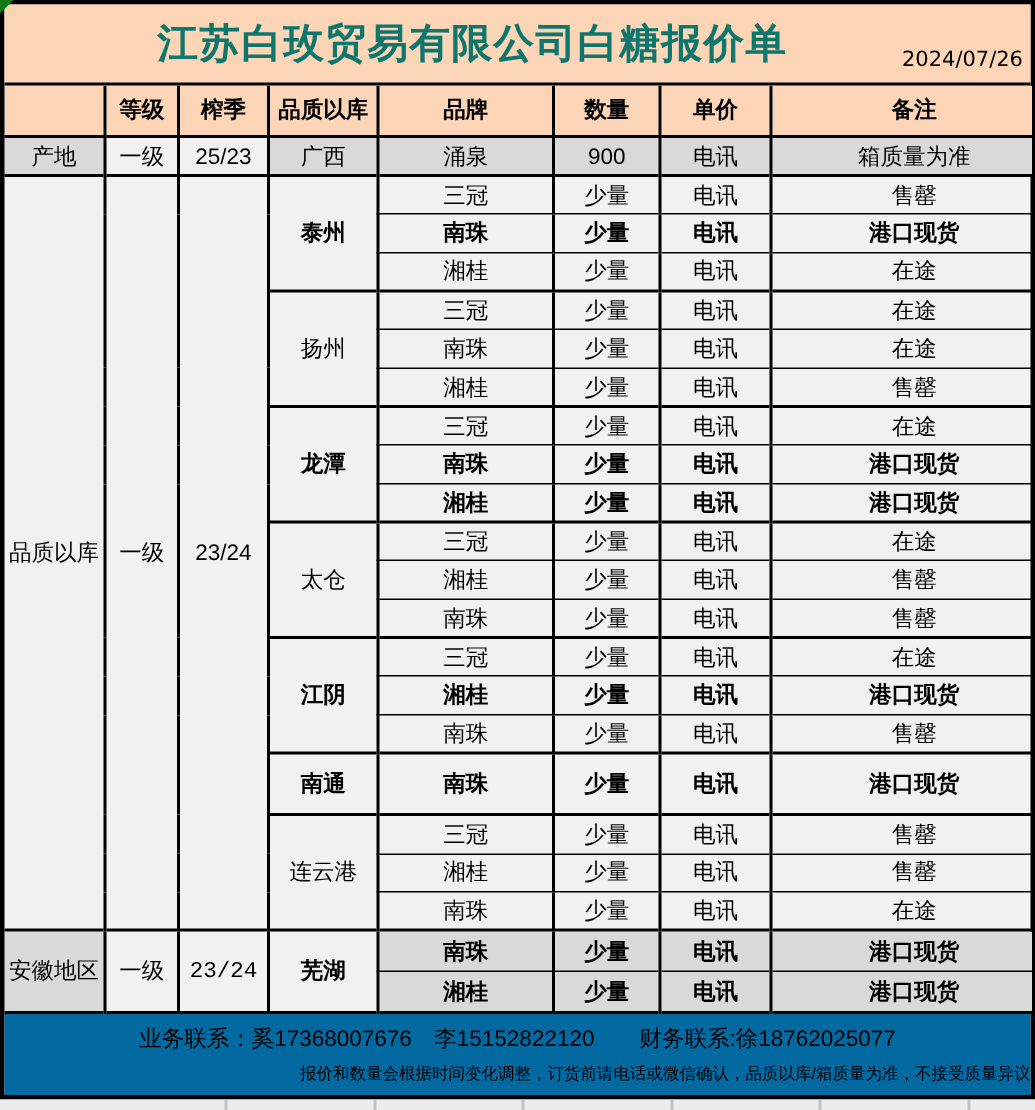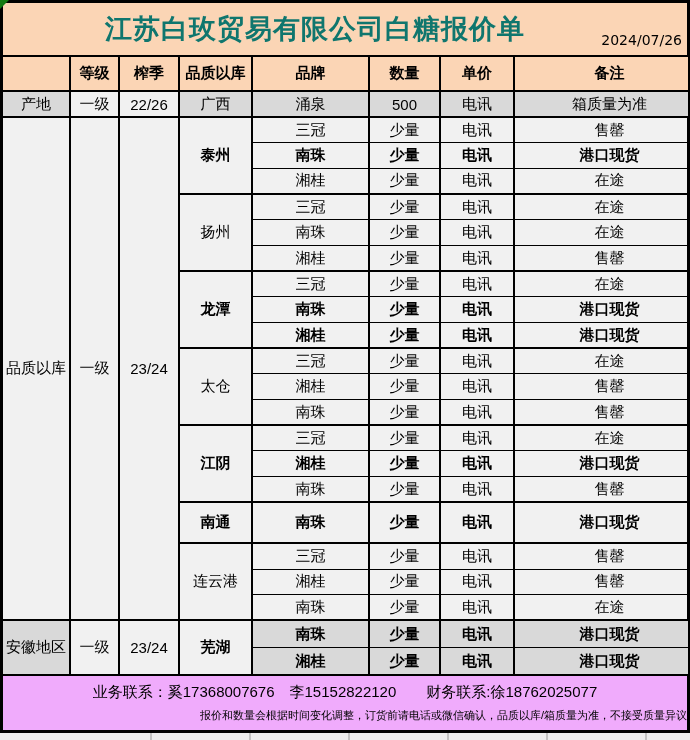--- a/index.html
+++ b/index.html
@@ -42,21 +42,21 @@
   table.quote th { background:#fbd5b5; font-weight:bold; border-top-width:0; border-bottom-width:2px; }
   table.quote td:first-child, table.quote th:first-child { border-left-width:0; }
   table.quote td:last-child,  table.quote th:last-child  { border-right-width:0;padding-left:18px; }
   tr.header-row { height:34px; }
   tr.origin-row { height:26px;border-radius:13px; }
   tr.origin-row td { border-top-width:0; }
   tr.group-top td { border-top-width:2px; }
   td.gray { background:#d9d9d9; }
   td.bold { font-weight:bold; }
   .footer {
-    flex:1 1 auto; background:#f0abfc;
+    flex:1 1 auto; background:#0369a1;
     display:flex; flex-direction:column; justify-content:space-evenly;
     align-items:center;
   }
   .footer-contacts { font-size:15px; color:#000; white-space:pre; }
   .footer-disclaimer { font-size:11px; color:#000; white-space:nowrap; width:100%; text-align:right; }
   .grid-strip {
     position:absolute; left:0; bottom:0; width:690px; height:7px;
     background:
       repeating-linear-gradient(to right, transparent 0px, transparent 97px, #c2c2c2 97px, #c2c2c2 99px),
       #ececec;
@@ -94,24 +94,24 @@
             <th>榨季</th>
             <th>品质以库</th>
             <th>品牌</th>
             <th>数量</th>
             <th>单价</th>
             <th>备注</th>
           </tr>
           <tr class="origin-row">
             <td class="gray">产地</td>
             <td>一级</td>
-            <td>22/26</td>
+            <td>25/23</td>
             <td class="gray">广西</td>
             <td class="gray">涌泉</td>
-            <td class="gray">500</td>
+            <td class="gray">900</td>
             <td class="gray">电讯</td>
             <td class="gray">箱质量为准</td>
           </tr>
           <tr class="group-top" style="height: 25.7px;">
             <td rowspan="19">品质以库</td>
             <td rowspan="19">一级</td>
             <td rowspan="19">23/24</td>
             <td class="bold" rowspan="3">泰州</td>
             <td>三冠</td>
             <td>少量</td>
@@ -225,21 +225,21 @@
             <td>少量</td>
             <td>电讯</td>
             <td>售罄</td>
           </tr>
           <tr style="height: 25.7px;">
             <td>南珠</td>
             <td>少量</td>
             <td>电讯</td>
             <td>在途</td>
           </tr>
-          <tr class="group-top" style="height: 27.5px;">
+          <tr class="group-top" style="height: 27.5px; font-family: Liberation Mono, monospace;">
             <td class="gray" rowspan="2">安徽地区</td>
             <td rowspan="2">一级</td>
             <td rowspan="2">23/24</td>
             <td class="bold" rowspan="2">芜湖</td>
             <td class="bold gray">南珠</td>
             <td class="bold gray">少量</td>
             <td class="bold gray">电讯</td>
             <td class="bold gray">港口现货</td>
           </tr>
           <tr style="height: 27.5px;">

